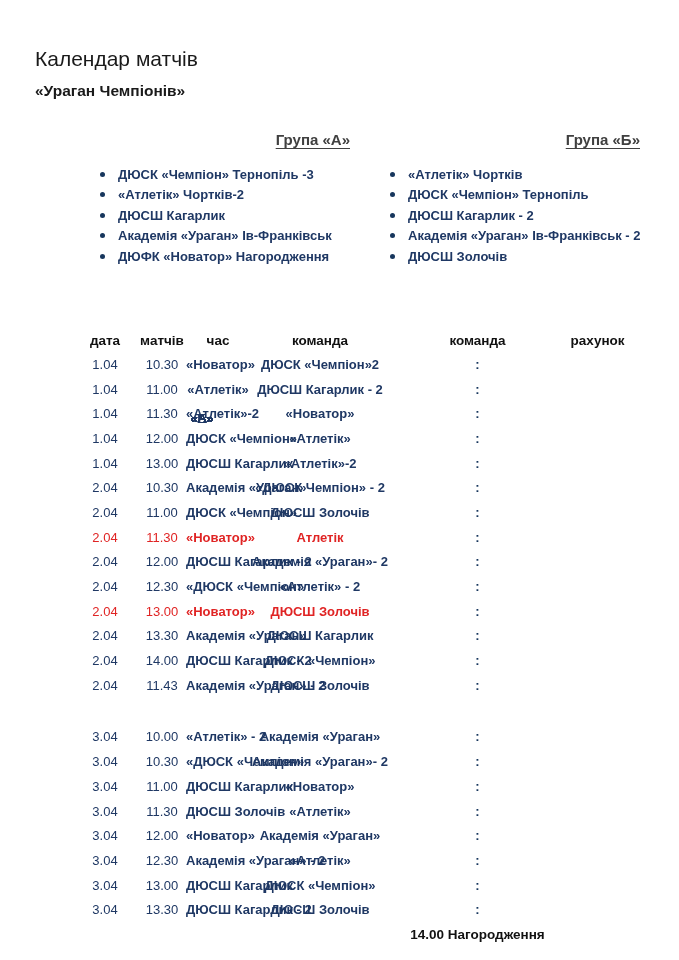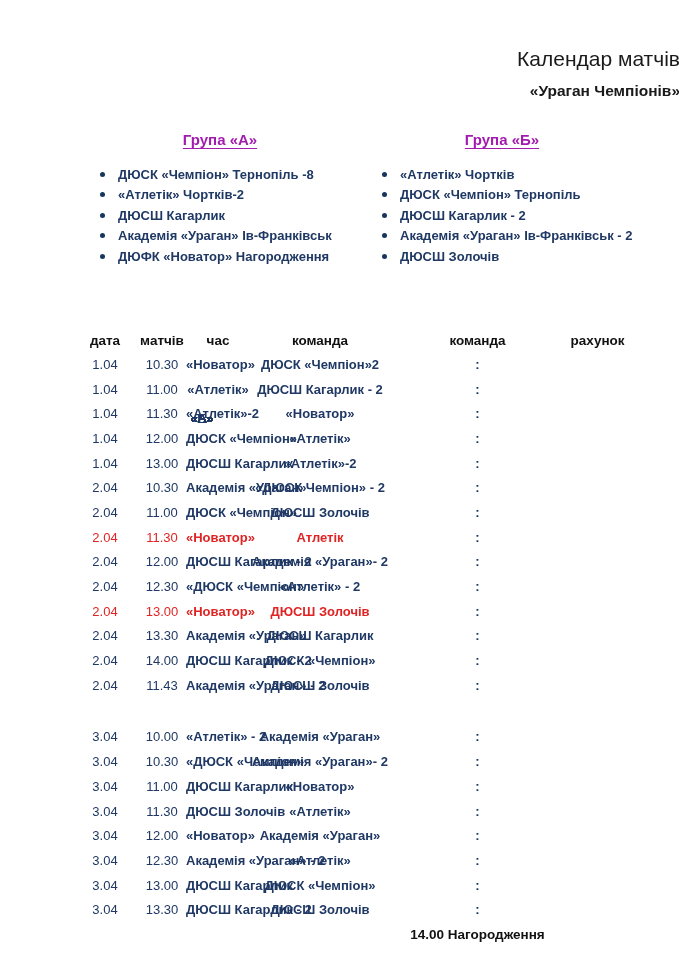--- a/index.html
+++ b/index.html
@@ -1,30 +1,30 @@
 <!DOCTYPE html>
 <html lang="uk"><head>
 <meta charset="utf-8">
 <style>
   html,body{margin:0;padding:0;}
   body{
     width:679px;height:960px;background:#ffffff;
     font-family:"Liberation Sans", sans-serif;color:#1a1a1a;
     position:relative;overflow:hidden;
   }
-  .doc-header{position:absolute;top:46px;left:35px;width:645px;text-align:right;}
+  .doc-header{position:absolute;top:46px;left:35px;width:645px;text-align:left;}
   .title{font-size:21px;line-height:26px;font-weight:400;margin:0 0 9px 0;color:#1a1a1a;}
   .subtitle{font-size:13.5px;line-height:17px;margin:0 0 5px 0;color:#1a1a1a;}
   .cup{font-size:15.5px;line-height:20px;font-weight:700;color:#1a1a1a;}
 
   .group{position:absolute;top:131px;width:260px;}
   .group.a{left:90px;}
-  .group.b{left:372px;}
+  .group.b{left:380px;}
   .group-name{
-    font-weight:700;font-size:15px;text-align:center;color:#a21caf;
+    font-weight:700;font-size:15px;text-align:right;color:#404040;
     text-decoration:underline;text-underline-offset:3px;margin-bottom:16px;
   }
   .team-item{display:flex;align-items:center;gap:13px;height:20.5px;padding-left:10px;}
   .bullet{width:5px;height:5px;border-radius:50%;background:#17365d;flex:none;}
   .team-item .label{font-weight:700;font-size:13px;color:#1f3864;white-space:nowrap;}
 
   .table{position:absolute;top:280px;left:72px;width:558px;}
   .trow{
     display:grid;grid-template-columns:66px 48px 64px 140px 175px 65px;
     height:24.7px;align-items:center;
@@ -44,21 +44,21 @@
 <div class="doc-header">
   <h1 class="title">Календар матчів</h1>
   <div class="cup">«Ураган Чемпіонів»</div>
 </div>
 
 <div class="group a">
   <div class="group-name">Група «А»</div>
   <div class="team-list">
       <div class="team-item">
         <span class="bullet"></span>
-        <span class="label">ДЮСК «Чемпіон» Тернопіль -8</span>
+        <span class="label">ДЮСК «Чемпіон» Тернопіль -3</span>
       </div>
       <div class="team-item">
         <span class="bullet"></span>
         <span class="label">«Атлетік» Чортків-2</span>
       </div>
       <div class="team-item">
         <span class="bullet"></span>
         <span class="label">ДЮСШ Кагарлик</span>
       </div>
       <div class="team-item">

